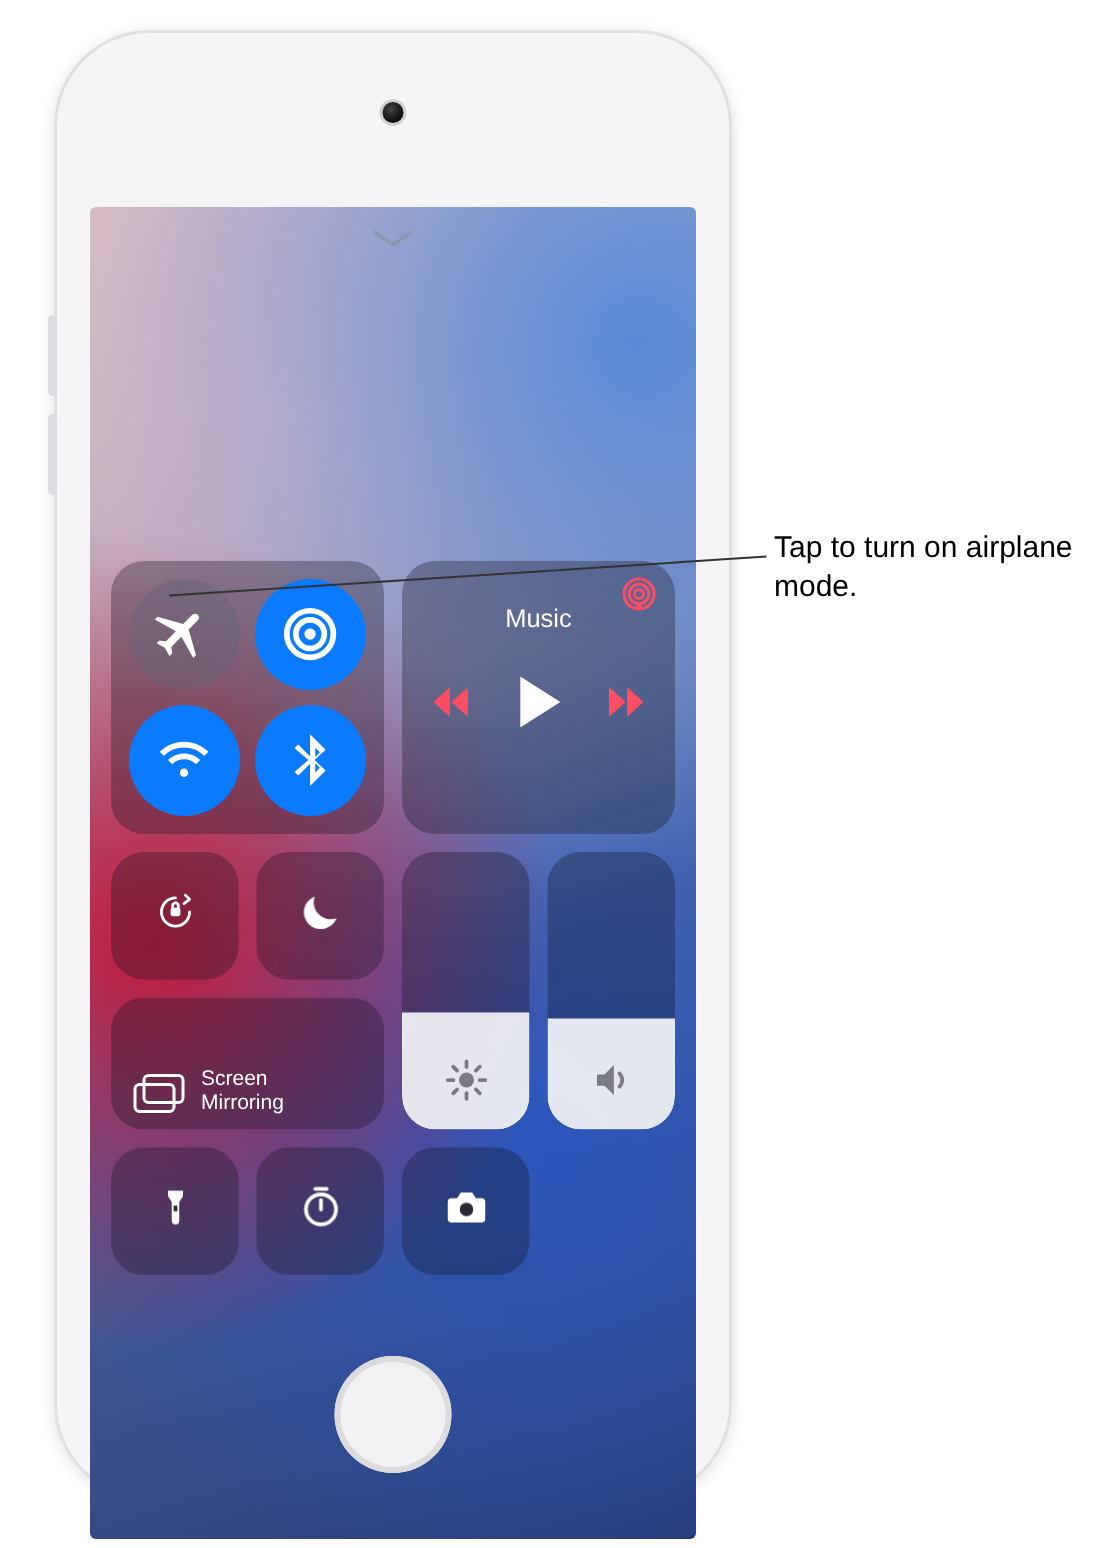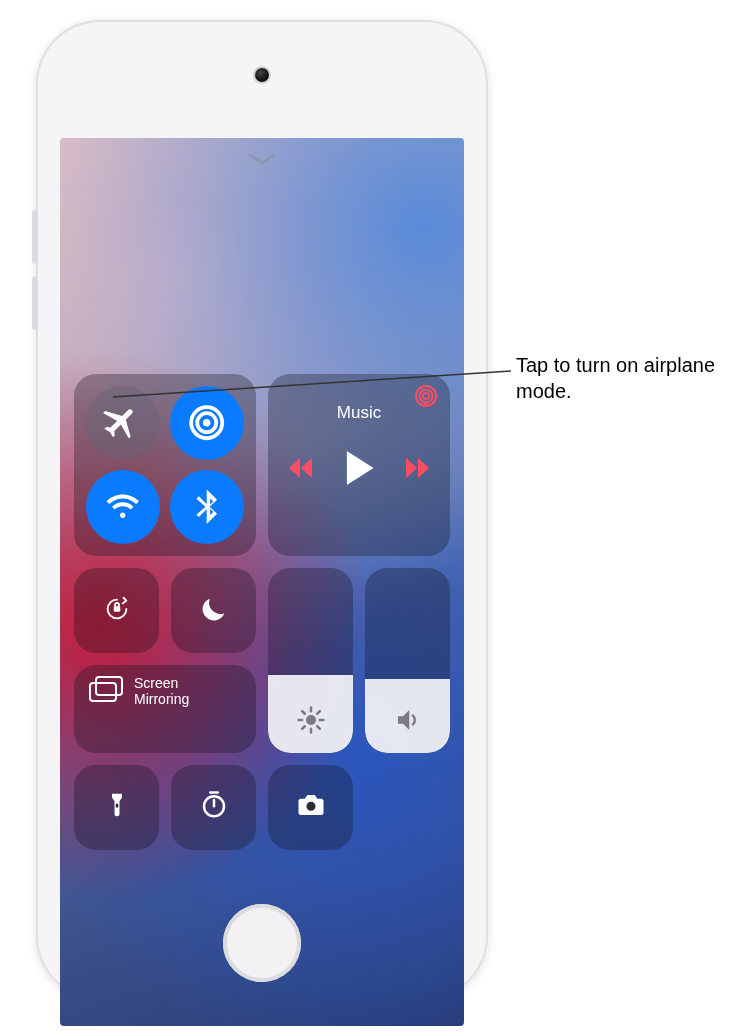--- a/index.html
+++ b/index.html
@@ -117,21 +117,21 @@
   }
   .slider .fill {
     position:absolute; left:0; right:0; bottom:0;
     background: rgba(245,245,250,0.92);
     border-radius:0 0 22px 22px;
   }
   .slider svg { position:relative; z-index:2; width:30px; height:30px; fill:#7b7b85; margin-bottom:18px; }
 
   .mirror-tile {
     grid-column: span 2; aspect-ratio: 2.08/1;
-    display:flex; align-items:flex-start; gap:10px; padding:10px 14px; color:#fff;
+    display:flex; align-items:flex-end; gap:10px; padding:10px 14px; color:#fff;
   }
   .mirror-ico { width:36px; height:28px; }
   .mirror-ico svg { width:100%; height:100%; fill:none; stroke:#fff; stroke-width:2; stroke-linejoin:round; }
   .mirror-text { font-size:14px; font-weight:500; line-height:1.15; }
 
   .icon-white svg { fill:#fff; width:30px; height:30px; }
   .icon-stroke svg { stroke:#fff; fill:none; stroke-width:2; width:30px; height:30px; stroke-linecap:round; stroke-linejoin:round;}
 
   
   .callout {

